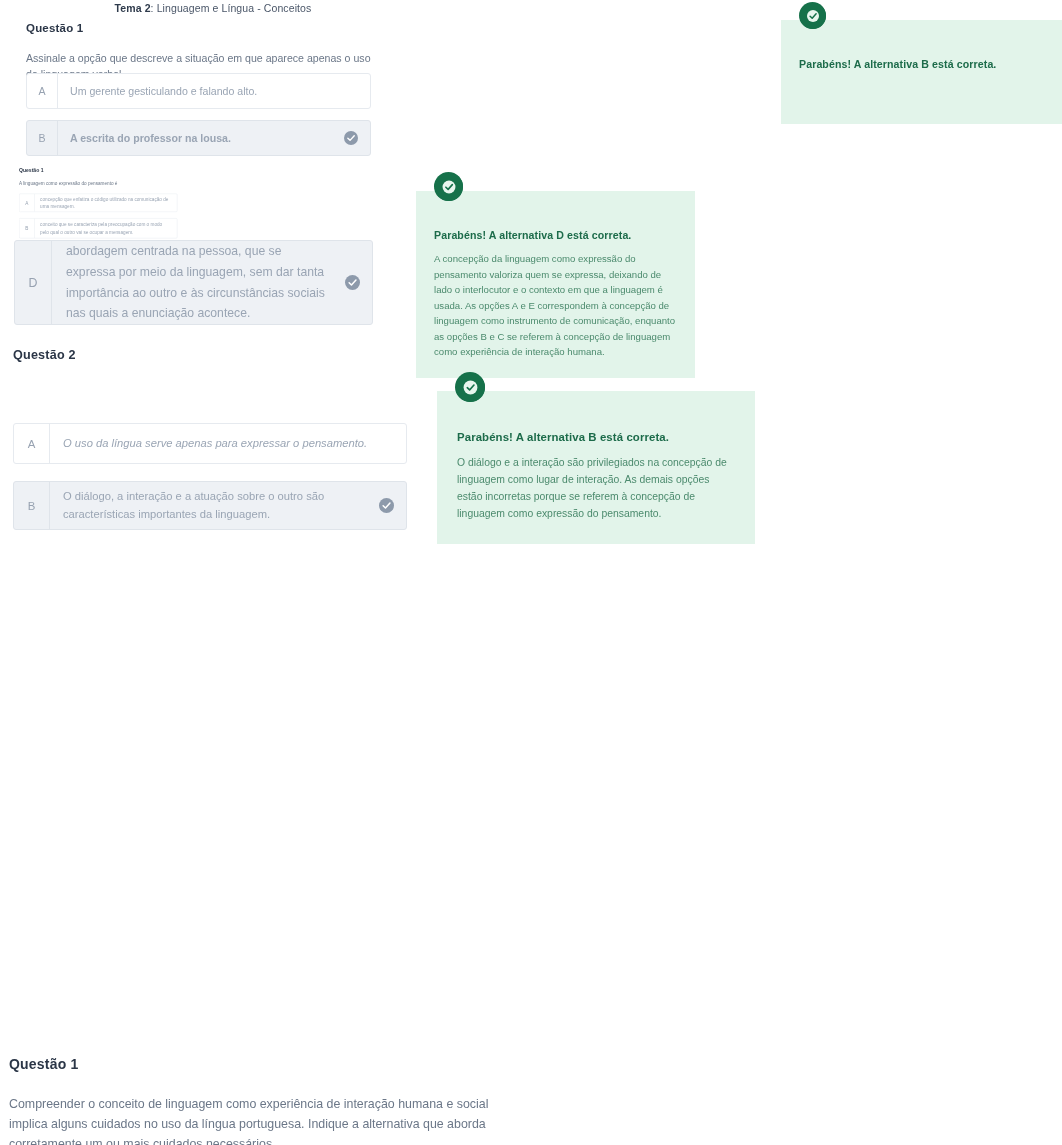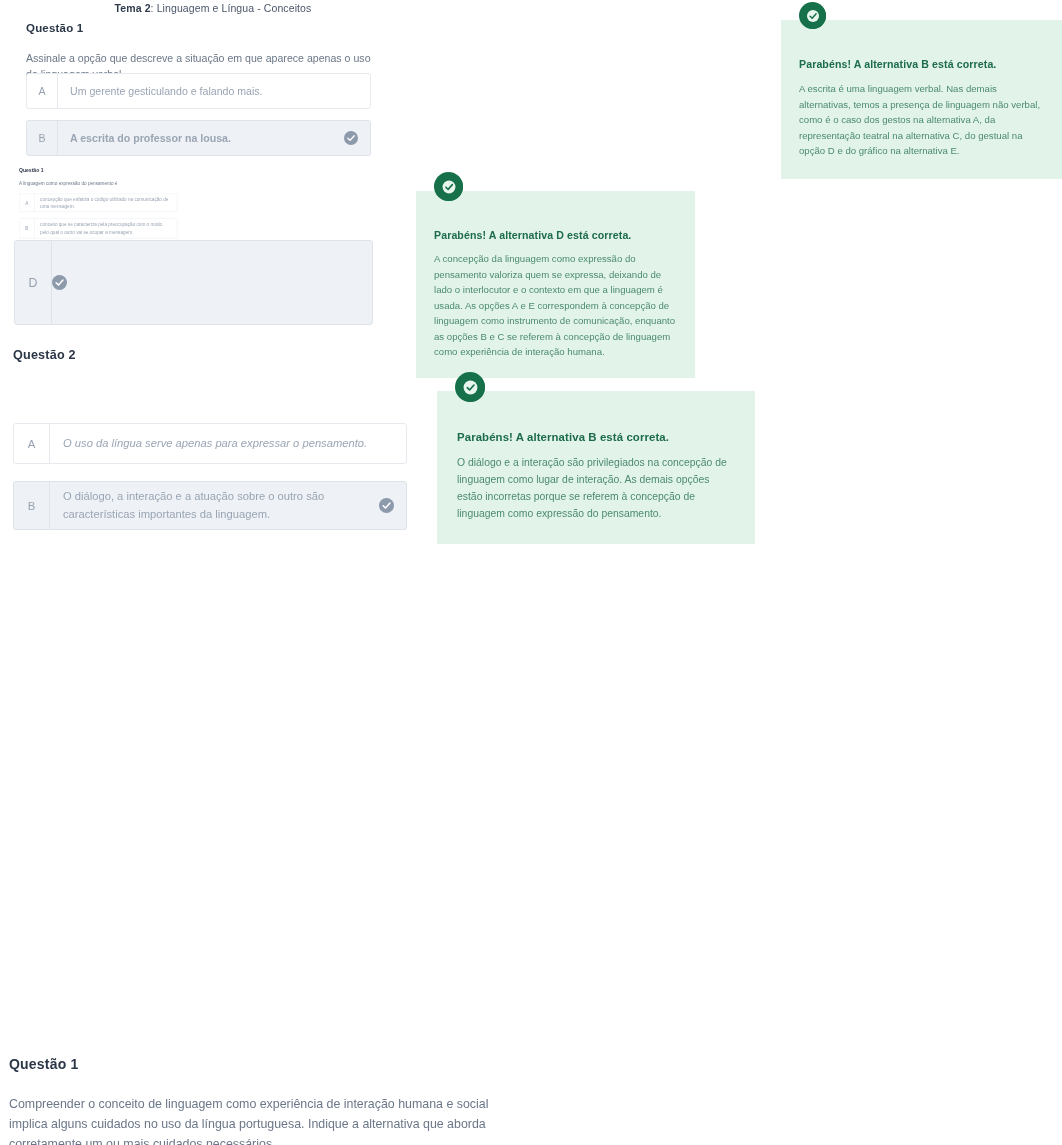--- a/index.html
+++ b/index.html
@@ -136,21 +136,21 @@
   <b>Tema 2</b><span>: Linguagem e Língua - Conceitos</span>
 </div>
 
 <div class="abs" style="top:22px; left:26px; width:345px;">
   <div class="q-heading">Questão 1</div>
   <div class="q-stem" style="margin-top:16px;">Assinale a opção que descreve a situação em que aparece apenas o uso da linguagem verbal.</div>
 </div>
 
 <div class="abs alt" style="top:73px; left:26px; width:345px; height:36px;">
   <div class="alt-letter" style="width:30px;">A</div>
-  <div class="alt-text" style="padding:0 12px;">Um gerente gesticulando e falando mais.</div>
+  <div class="alt-text" style="padding:0 12px;">Um gerente gesticulando e falando alto.</div>
 </div>
 
 <div class="abs alt selected" style="top:120px; left:26px; width:345px; height:36px;">
   <div class="alt-letter" style="width:30px;">B</div>
   <div class="alt-text" style="padding:0 12px;font-weight:bold;">A escrita do professor na lousa.</div>
   <span class="alt-check">
     <svg viewBox="0 0 16 16">
         <circle cx="8" cy="8" r="8" fill="#8d9aab"></circle>
         <path d="M4.4 8.2 L6.9 10.7 L11.7 5.4" fill="none" stroke="#ffffff" stroke-width="1.6" stroke-linecap="round" stroke-linejoin="round"></path>
       </svg>
@@ -160,41 +160,41 @@
 <div class="abs" style="top:2px; left:781px; width:281px;">
   <div class="fb sm" style="position:relative; margin-top:18px; padding:38px 18px 20px 18px; min-height:104px;">
     <span class="fb-badge" style="top:-18px; left:18px; width:27px; height:27px;">
       <svg viewBox="0 0 26 26" width="26" height="26">
         <circle cx="13" cy="13" r="13" fill="#16714a"></circle>
         <circle cx="13" cy="13" r="6" fill="#e8f6ee"></circle>
         <path d="M10.1 13.2 L12.2 15.2 L16.1 10.8" fill="none" stroke="#16714a" stroke-width="1.5" stroke-linecap="round" stroke-linejoin="round"></path>
       </svg>
     </span>
     <div class="fb-title">Parabéns! A alternativa B está correta.</div>
-    <div class="fb-body" style="margin-top:11px;">A escrita é uma linguagem verbal. Nas demais alternativas, temos a presença de linguagem não verbal, como é o caso dos gestos na alternativa A, da representação teatral na alternativa C, do gestual na opção D e do gráfico na alternativa E.</div>
   </div>
 </div>
 
 <div class="abs mini-wrap" style="top:168px; left:19px; width:800px; transform:scale(0.44);">
   <div class="mini-heading">Questão 1</div>
   <div class="mini-stem" style="margin-top:14px; width:760px;">A linguagem como expressão do pensamento é</div>
 
   <div class="alt" style="margin-top:16px; width:360px; height:42px;">
     <div class="alt-letter" style="width:34px;">A</div>
     <div class="alt-text" style="padding:0 12px;">concepção que enfatiza o código utilizado na comunicação de uma mensagem.</div>
   </div>
 
   <div class="alt" style="margin-top:14px; width:360px; height:46px;">
     <div class="alt-letter" style="width:34px;">B</div>
     <div class="alt-text" style="padding:0 12px;">conceito que se caracteriza pela preocupação com o modo pelo qual o outro vai se ocupar a mensagem.</div>
   </div>
 </div>
 
 <div class="abs alt selected" style="top:240px; left:14px; width:359px; height:85px;">
   <div class="alt-letter" style="width:36px; font-size:12.4px;">D</div>
+  <div class="alt-text" style="padding:0 14px; font-size:12.2px; line-height:1.72; color:#9aa5b4;">abordagem centrada na pessoa, que se expressa por meio da linguagem, sem dar tanta importância ao outro e às circunstâncias sociais nas quais a enunciação acontece.</div>
   <span class="alt-check" style="width:15px;height:15px;">
     <svg viewBox="0 0 16 16" style="width:15px;height:15px;">
         <circle cx="8" cy="8" r="8" fill="#8d9aab"></circle>
         <path d="M4.4 8.2 L6.9 10.7 L11.7 5.4" fill="none" stroke="#ffffff" stroke-width="1.6" stroke-linecap="round" stroke-linejoin="round"></path>
       </svg>
   </span>
 </div>
 
 <div class="abs" style="top:172px; left:416px; width:279px;">
   <div class="fb sm" style="position:relative; margin-top:19px; padding:38px 18px 18px 18px; min-height:116px;">

